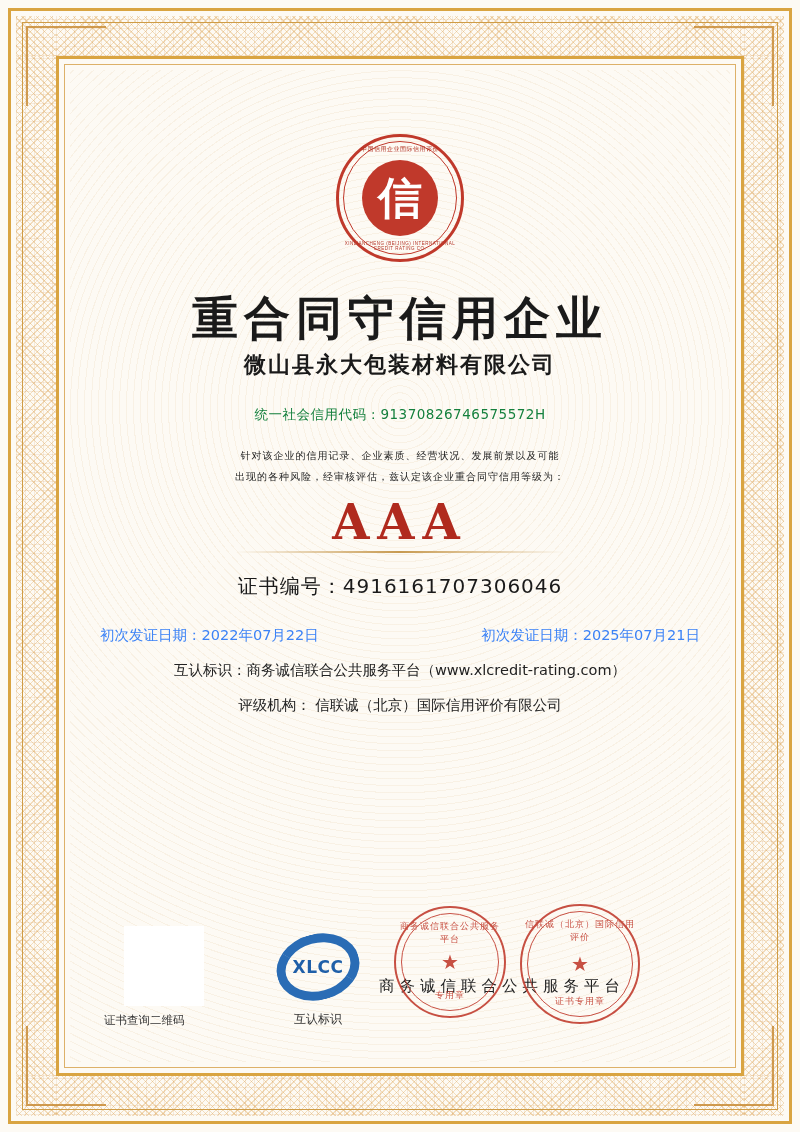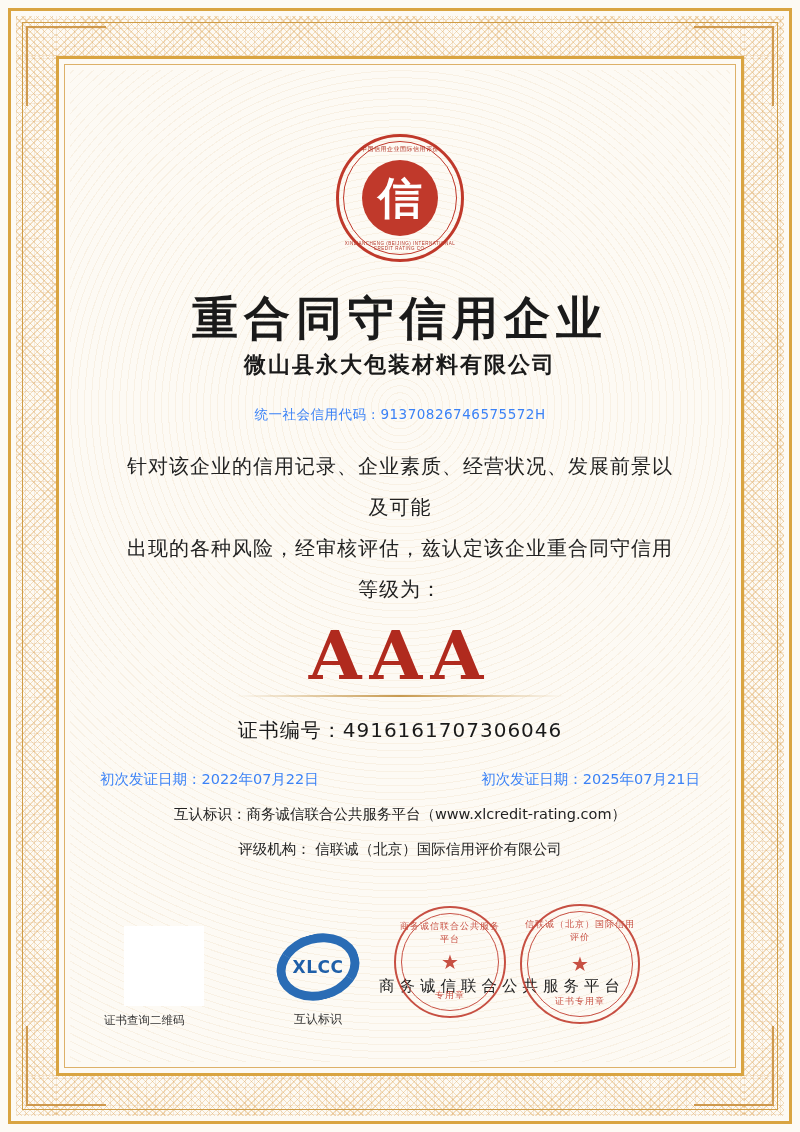--- a/index.html
+++ b/index.html
@@ -158,38 +158,38 @@
     font-size: 22px;
     font-weight: bold;
     letter-spacing: 2px;
     color: #1a1a1a;
     font-family: "DejaVu Sans", sans-serif;
   }
 
   .credit-code {
     margin-top: 26px;
     font-size: 13.5px;
-    color: #3b82f6;
+    color: #15803d;
     letter-spacing: 0.5px;
     font-family: "DejaVu Sans", sans-serif;
   }
 
   .statement {
     margin-top: 22px;
     width: 560px;
-    font-size: 20px;
+    font-size: 10px;
     line-height: 2.05;
     color: #222;
     letter-spacing: 1px;
     font-family: "DejaVu Sans", sans-serif;
   }
 
   .grade {
     margin-top: 10px;
-    font-size: 68px;
+    font-size: 48px;
     font-weight: bold;
     color: #b02a1e;
     letter-spacing: 8px;
     font-family: "DejaVu Serif", serif;
     line-height: 1.05;
   }
   .grade-rule {
     margin-top: 4px;
     width: 330px;
     height: 2px;

